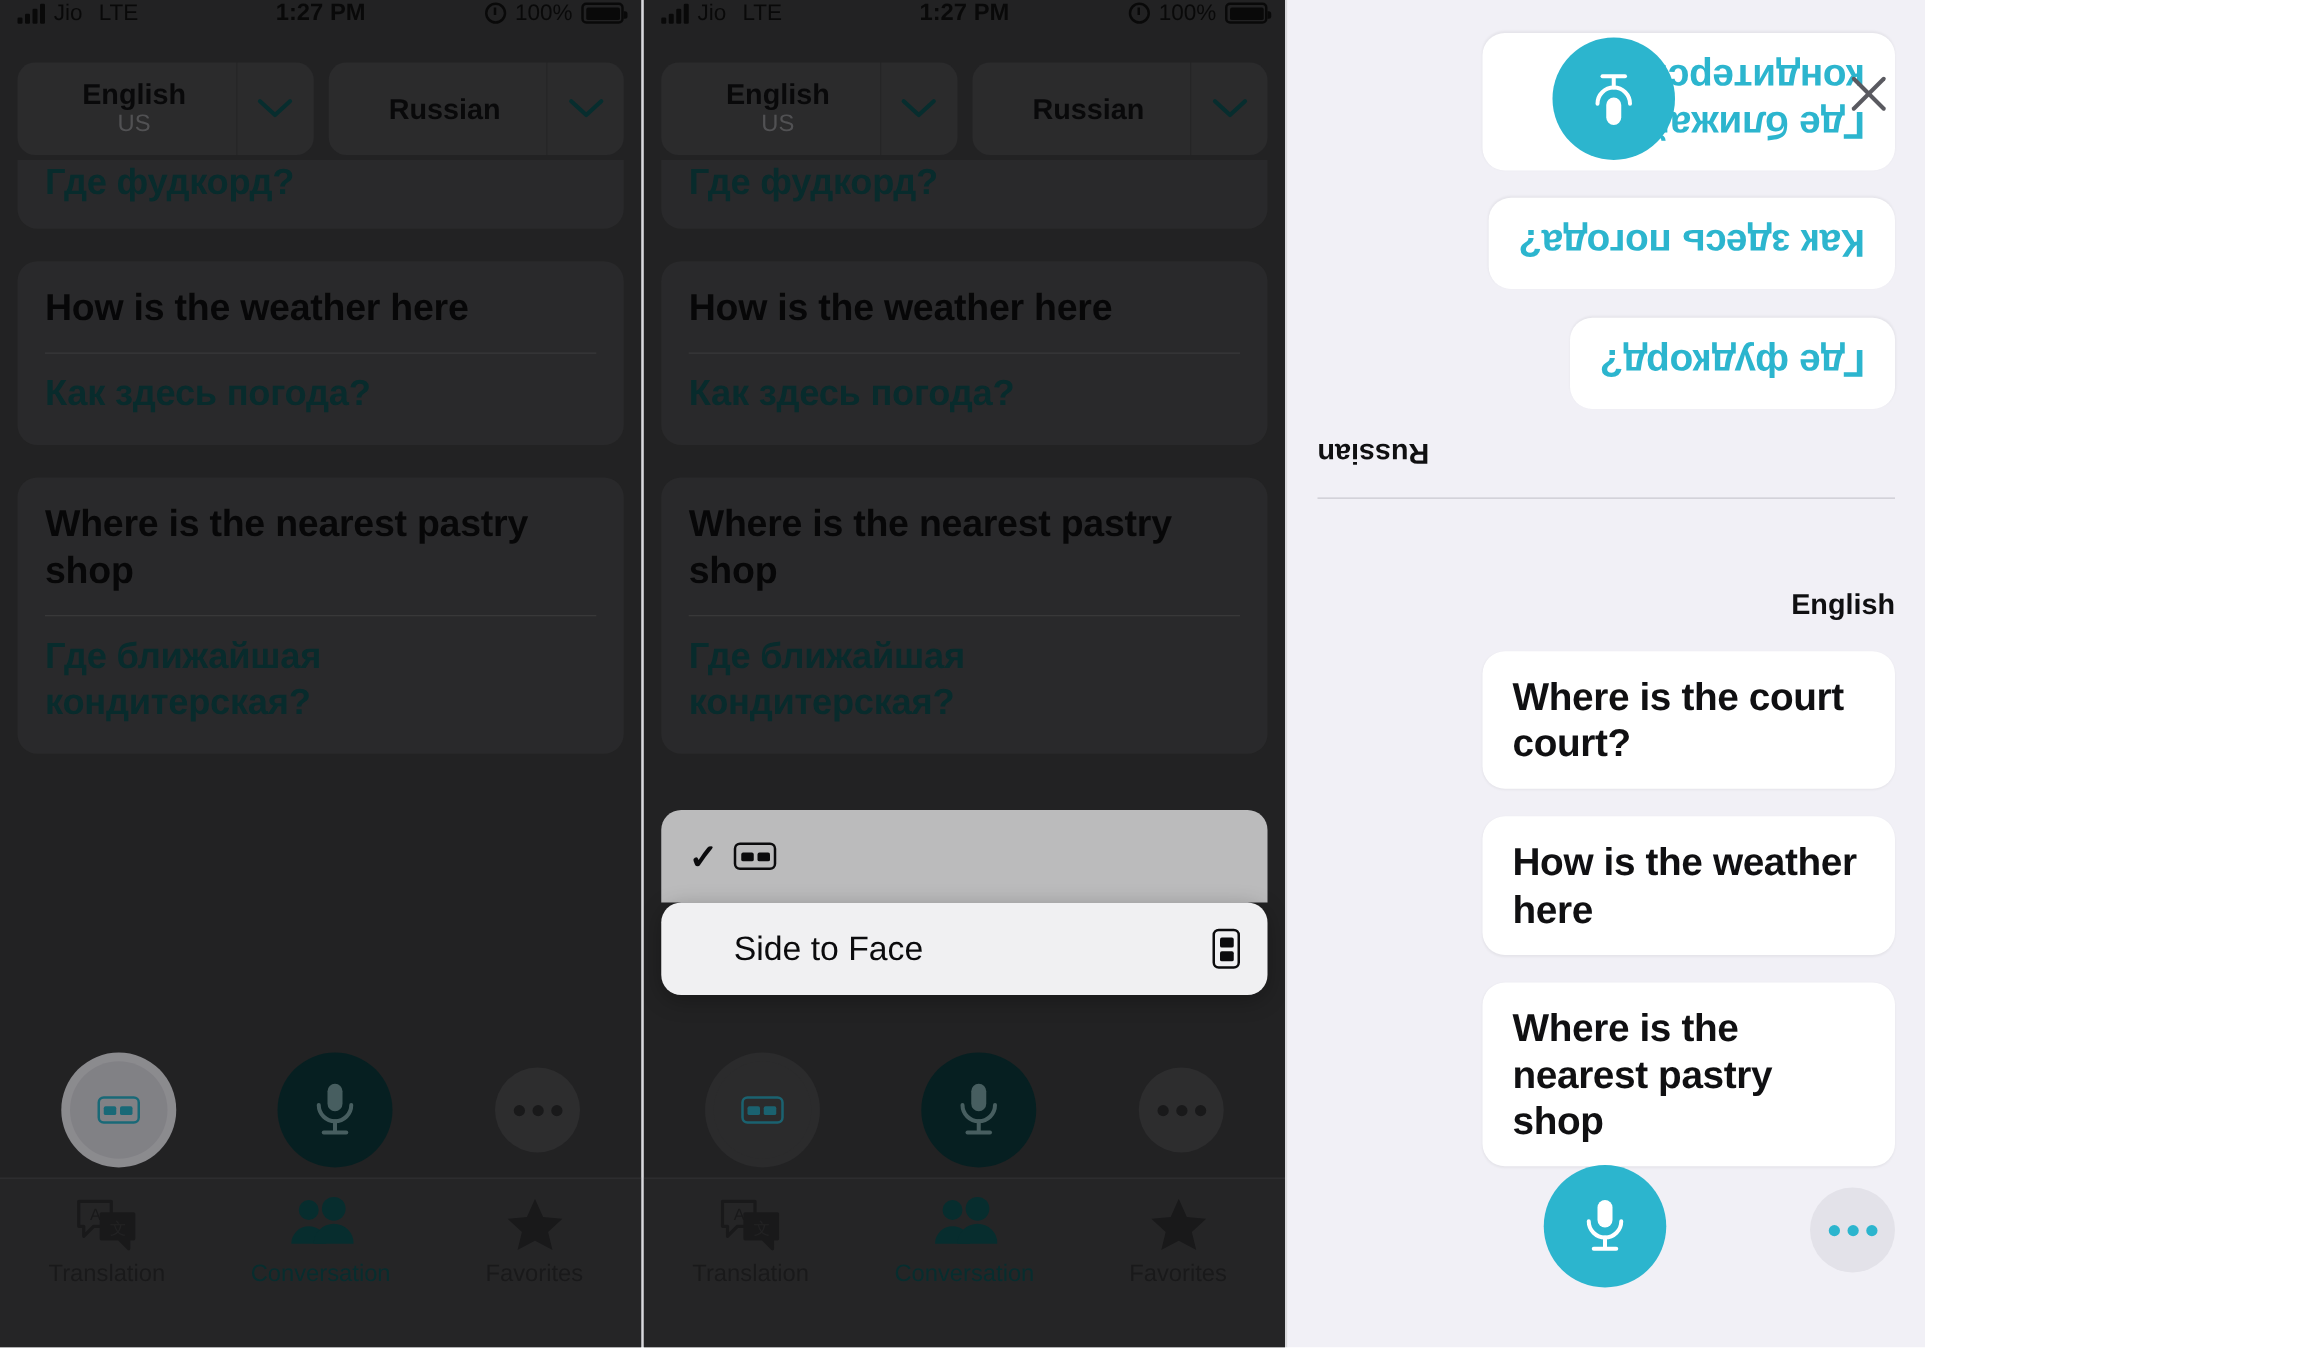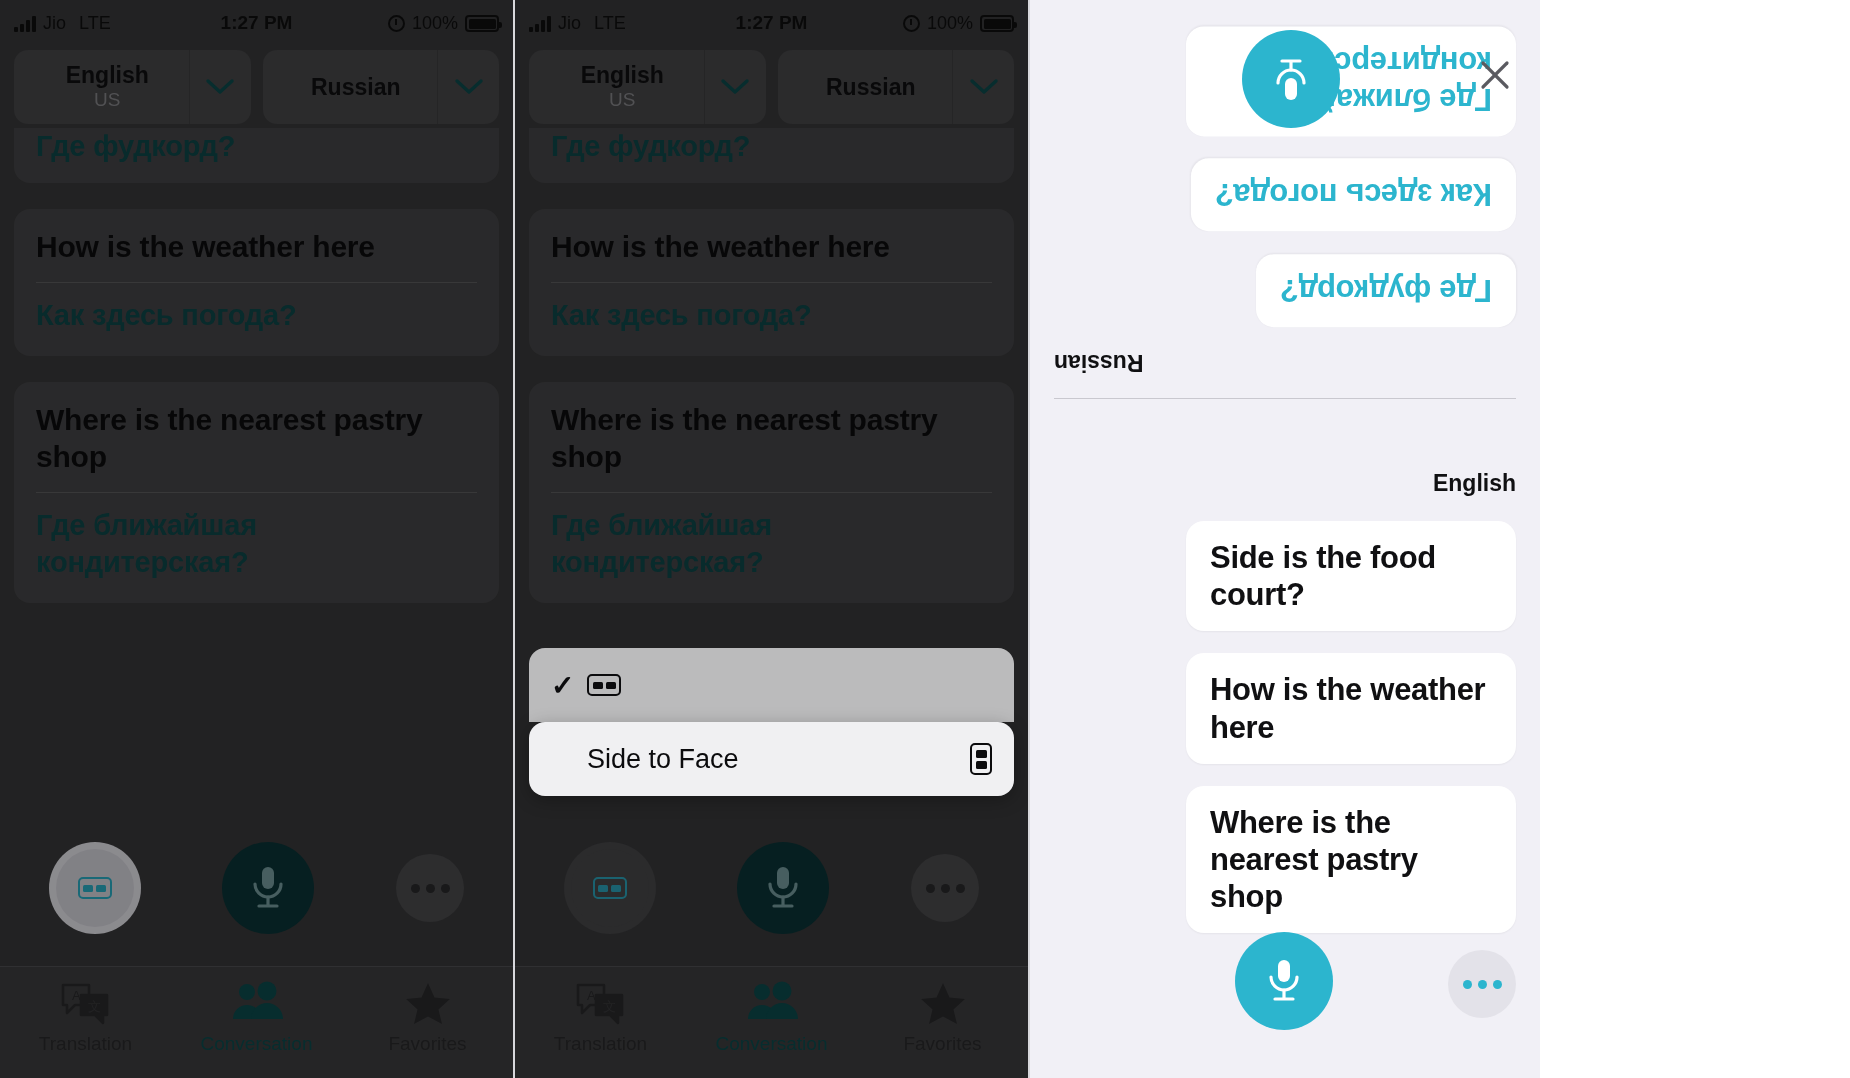--- a/index.html
+++ b/index.html
@@ -16,21 +16,21 @@
   .panel-dark { background: #3b3b3d; }
 
   .dim-overlay {
     position: absolute; inset: 0; background: rgba(0,0,0,0.42);
     pointer-events: none; z-index: 40;
   }
 
   
   .statusbar {
     position: relative; z-index: 5;
-    height: 34px; display: flex; align-items: flex-end;
+    height: 34px; display: flex; align-items: flex-start;
     padding: 0 14px; color: #111; font-size: 18px; font-weight: 600;
   }
   .sb-left { display: flex; align-items: center; gap: 7px; }
   .sb-bars { display: flex; align-items: flex-end; gap: 2px; height: 16px; }
   .sb-bars i { width: 4px; background: #111; border-radius: 1px; display: block; }
   .sb-bars i:nth-child(1){height:5px}
   .sb-bars i:nth-child(2){height:8px}
   .sb-bars i:nth-child(3){height:12px}
   .sb-bars i:nth-child(4){height:16px}
   .sb-carrier { font-weight: 500; font-size: 18px; }
@@ -116,21 +116,21 @@
     display:flex; align-items:center; justify-content:center;
   }
   .dots-btn {
     width: 68px; height: 68px; border-radius: 50%; background: #4e4e50;
     display:flex; align-items:center; justify-content:center; gap: 6px;
   }
   .dots-btn span { width:9px;height:9px;border-radius:50%;background:#2b2b2d; display:block;}
 
   
   .tabbar {
-    position: absolute; bottom: 0; left: 0; right: 0; height: 112px; z-index: 6;
+    position: absolute; bottom: 0; left: 0; right: 0; height: 136px; z-index: 6;
     background: #414143; border-top: 1px solid rgba(255,255,255,0.10);
     display: flex; align-items: flex-start; padding-top: 14px;
   }
   .tab { flex: 1; display: flex; flex-direction: column; align-items: center; gap: 8px; }
   .tab-label { font-size: 19px; color: #2c2c2e; font-weight: 500; }
   .tab.active .tab-label { color: #0d4e50; }
   .tab-ico { height: 44px; display: flex; align-items: center; }
 
   
   .ctx-menu {
@@ -495,21 +495,21 @@
         <span class="f2f-label flip">Russian</span>
       </div>
       <div class="f2f-divider"></div>
     </div>
 
     <div class="f2f-bottom">
       <div style="text-align:right;margin-bottom:24px;">
         <span class="f2f-label">English</span>
       </div>
       <div class="row-r">
-        <div class="bub en">Side is the food court?</div>
+        <div class="bub en">Where is the court court?</div>
       </div>
       <div class="row-r">
         <div class="bub en">How is the weather here</div>
       </div>
       <div class="row-r">
         <div class="bub en">Where is the nearest pastry shop</div>
       </div>
     </div>
 
     <div class="close-btn">

